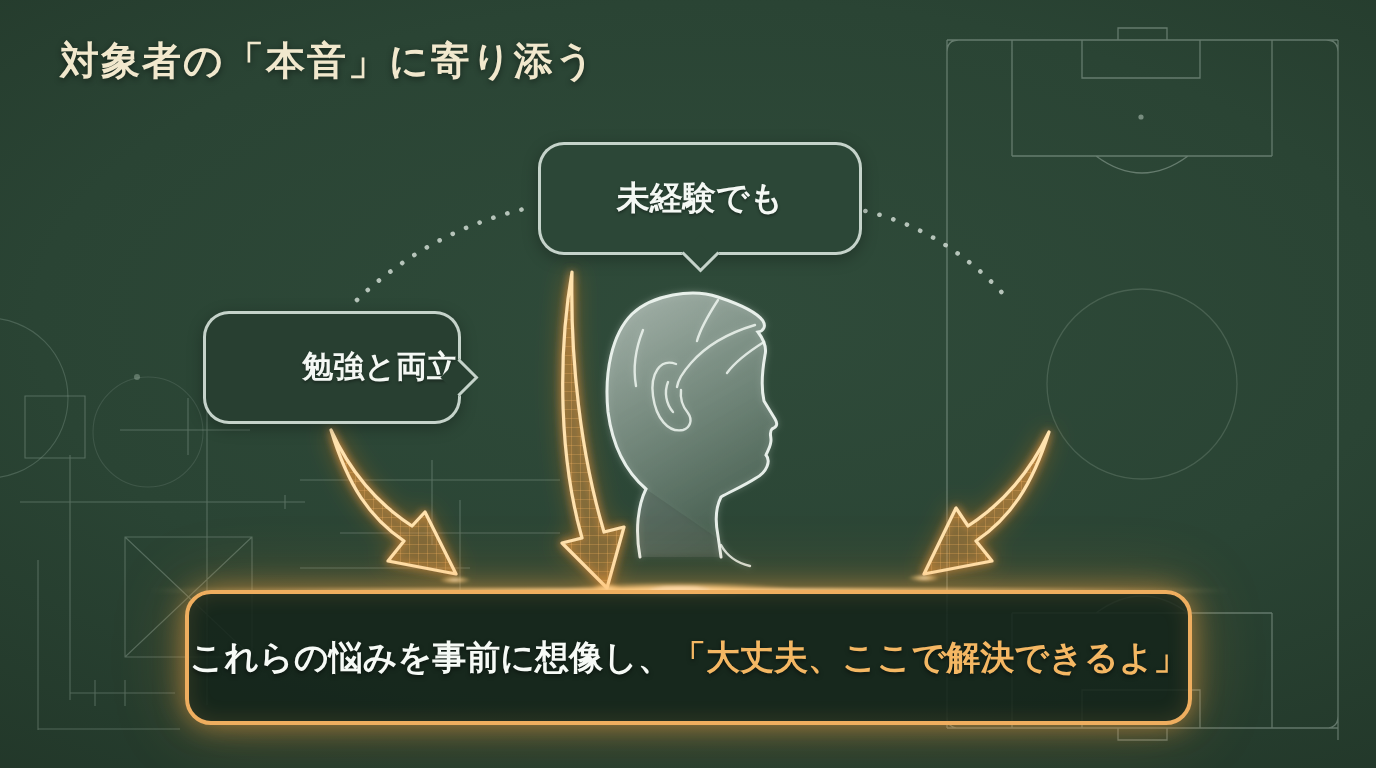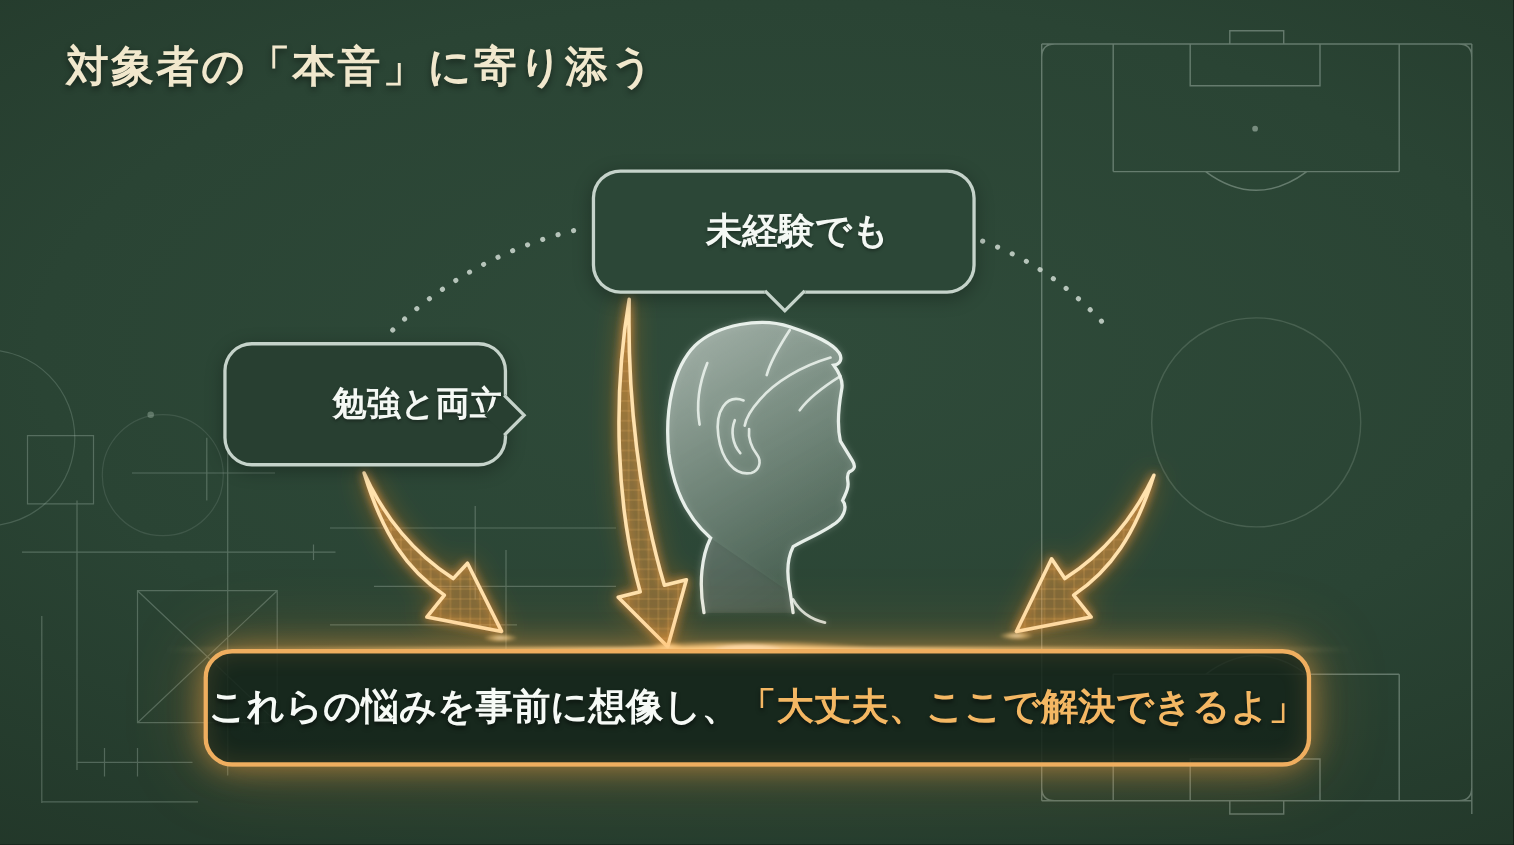--- a/index.html
+++ b/index.html
@@ -17,32 +17,32 @@
     text-shadow:0 2px 6px rgba(0,0,0,.45);
   }
   .bubble{
     position:absolute;z-index:3;border:3.5px solid rgba(211,223,215,.92);
     border-radius:26px;color:#f4f8f4;font-weight:bold;text-align:center;
     display:flex;flex-direction:column;justify-content:center;
     box-shadow:0 4px 16px rgba(0,0,0,.28);
     text-shadow:0 2px 3px rgba(0,0,0,.35);
   }
   .bubble .ln{line-height:1.24;}
-  .bubble-top{left:538px;top:154px;width:318px;height:107px;font-size:33px;background:#2c4737;padding-left:25px;}
+  .bubble-top{left:538px;top:142px;width:318px;height:107px;font-size:33px;background:#2c4737;}
   .bubble-left{left:203px;top:311px;width:252px;height:107px;font-size:31px;background:#283f31;align-items:flex-end;}
   .bubble-right{left:920px;top:312px;width:278px;height:108px;font-size:31px;background:#273e30;}
   .tail{position:absolute;width:24px;height:24px;background:inherit;transform:rotate(45deg);}
   .tail-down{bottom:-15px;left:calc(50% - 13px);
     border-right:3.5px solid rgba(211,223,215,.92);border-bottom:3.5px solid rgba(211,223,215,.92);}
   .tail-right{right:-15px;top:50px;
     border-top:3.5px solid rgba(211,223,215,.92);border-right:3.5px solid rgba(211,223,215,.92);}
   .tail-left{left:-15px;top:54px;
     border-left:3.5px solid rgba(211,223,215,.92);border-bottom:3.5px solid rgba(211,223,215,.92);}
   .conclusion{
-    position:absolute;z-index:3;left:185px;top:590px;width:1007px;height:107px;
+    position:absolute;z-index:3;left:185px;top:590px;width:1007px;height:135px;
     box-sizing:border-box;border:4px solid #efae5f;border-radius:26px;
     background:rgba(20,36,26,.88);
     box-shadow:0 0 28px rgba(255,170,70,.55),0 0 70px rgba(255,150,50,.26),inset 0 0 22px rgba(255,180,90,.14);
     display:flex;flex-direction:column;justify-content:center;text-align:center;
     font-weight:bold;font-size:34px;line-height:1.5;color:#f6faf6;
     text-shadow:0 2px 4px rgba(0,0,0,.5);
     gap:15px;
   }
   .conclusion p{margin:0;}
   .conclusion .hl{color:#f4b763;}

